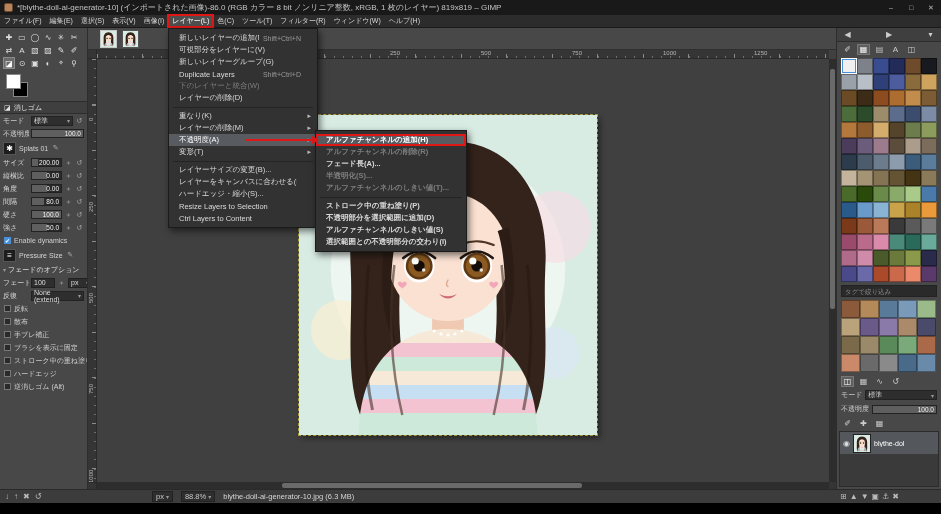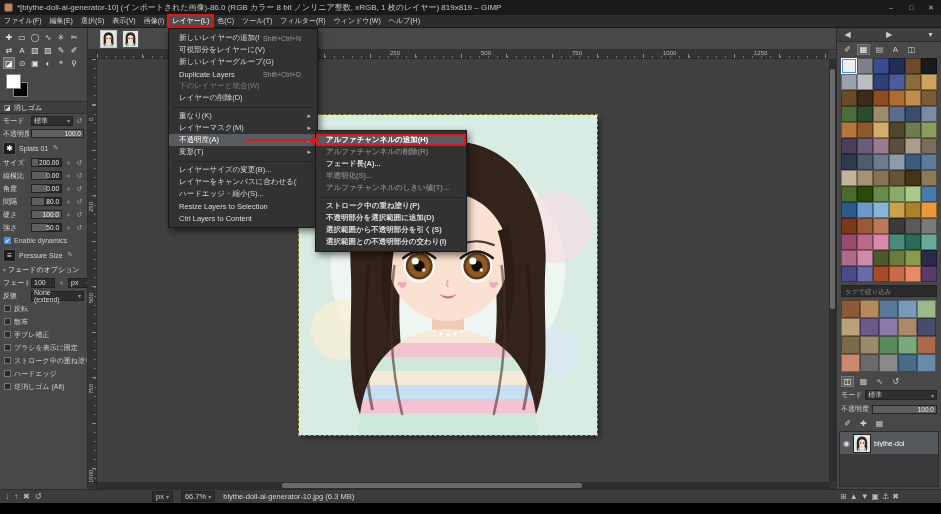--- a/index.html
+++ b/index.html
@@ -734,21 +734,21 @@
       <span class="sbi">✖</span>
 
       <span class="sbi">↺</span>
     </div>
     <div class="sb-mid">
       <span class="sb-select">
           <span>px</span>
           <span class="caret">▾</span>
         </span>
       <span class="sb-select">
-          <span>66.7%</span>
+          <span>88.8%</span>
           <span class="caret">▾</span>
         </span>
       <span class="sb-msg">blythe-doll-ai-generator-10.jpg (6.3 MB)</span>
     </div>
     <div class="sb-right">
       <span class="sbi">⊞</span>
 
       <span class="sbi">▲</span>
 
       <span class="sbi">▼</span>
@@ -807,21 +807,21 @@
         <span class="dd-arrow"></span>
       </div>
 
       <div class="dd-row">
         <span class="dd-label">重なり(K)</span>
         <span class="dd-shortcut"></span>
         <span class="dd-arrow">▸</span>
       </div>
 
       <div class="dd-row">
-        <span class="dd-label">レイヤーマスク(M)</span>
+        <span class="dd-label">レイヤーの削除(M)</span>
         <span class="dd-shortcut"></span>
         <span class="dd-arrow">▸</span>
       </div>
 
       <div class="dd-row highlight">
         <span class="dd-label">不透明度(A)</span>
         <span class="dd-shortcut"></span>
         <span class="dd-arrow">▸</span>
       </div>
 
@@ -897,21 +897,21 @@
 
       <div class="dd-row">
         <span class="dd-label">ストローク中の重ね塗り(P)</span>
       </div>
 
       <div class="dd-row">
         <span class="dd-label">不透明部分を選択範囲に追加(D)</span>
       </div>
 
       <div class="dd-row">
-        <span class="dd-label">選択範囲から不透明部分を引く(S)</span>
+        <span class="dd-label">アルファチャンネルのしきい値(S)</span>
       </div>
 
       <div class="dd-row">
         <span class="dd-label">選択範囲との不透明部分の交わり(I)</span>
       </div>
     </div>
   </div>
 
   <svg id="annot" width="941" height="514">
     <line id="annot-line" x1="246" y1="140" x2="314" y2="140" stroke="#e11717" stroke-width="2"></line>

